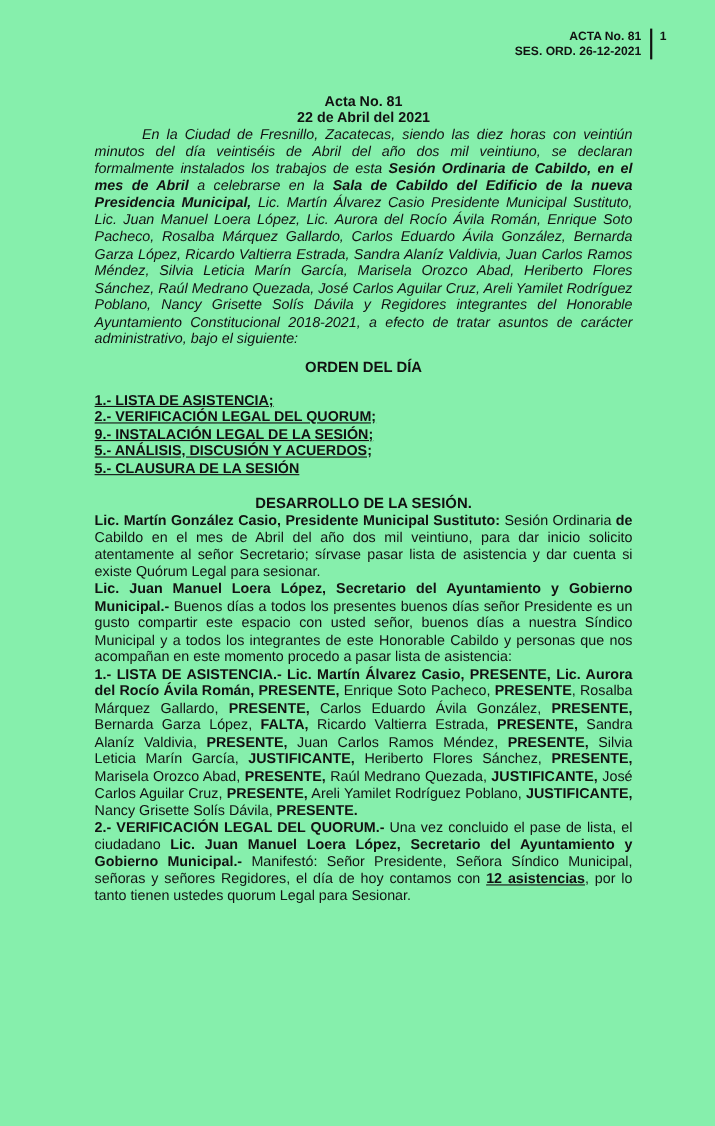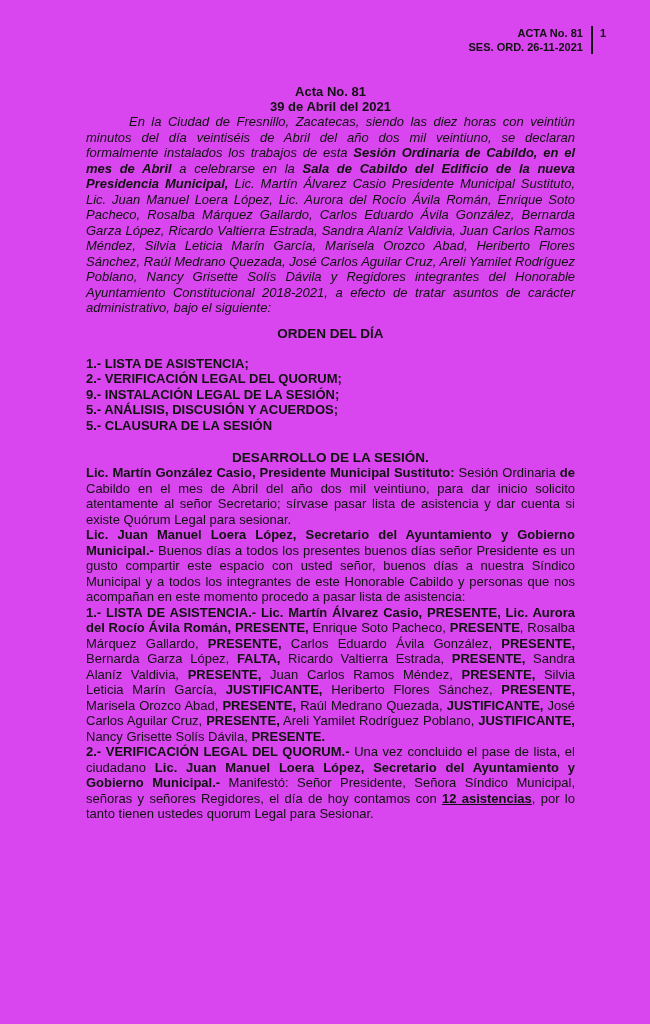--- a/index.html
+++ b/index.html
@@ -2,21 +2,21 @@
 <html><head>
 <meta charset="utf-8">
 <style>
   * { box-sizing: border-box; }
   html, body { margin: 0; padding: 0; background: #e8e8e8; }
   .page {
     position: relative;
     width: 650px;
     height: 1024px;
     margin: 0 auto;
-    background: #d946ef;
+    background: #86efac;
     font-family: "Liberation Sans", sans-serif;
     color: #111111;
     padding: 84px 75px 0 86px;
     overflow: hidden;
   }
   
   .hdr {
     position: absolute;
     top: 26px;
     right: 44px;
@@ -59,49 +59,50 @@
   .center-heading {
     text-align: center;
     font-weight: bold;
     font-size: 13.5px;
     line-height: 15px;
   }
   .orden-list {
     font-weight: bold;
     font-size: 13px;
     line-height: 15.5px;
+    text-decoration: underline;
   }
   .mt-p1 { margin-top: 12px; font-style: italic; }
   .mt-orden { margin-top: 10px; }
   .mt-list { margin-top: 15px; }
   .mt-des { margin-top: 17px; }
   .mt-p2 { margin-top: 26px; }
   .mt-p3 { margin-top: 14px; }
   .mt-p4 { margin-top: 17px; }
   .mt-p5 { margin-top: 37px; }
   .b { font-weight: bold; }
   .u { text-decoration: underline; }
 </style>
 </head>
 <body>
 
 <div class="page">
 
   <div class="hdr">
     <div class="hdr-text">
       <div>ACTA No. 81</div>
-      <div>SES. ORD. 26-11-2021</div>
+      <div>SES. ORD. 26-12-2021</div>
     </div>
     <div class="hdr-divider"></div>
     <div class="hdr-page">1</div>
   </div>
 
   <div class="doc-title">
     <div>Acta No. 81</div>
-    <div>39 de Abril del 2021</div>
+    <div>22 de Abril del 2021</div>
   </div>
 
   <p class="body indent mt-p1"><span>En la Ciudad de Fresnillo, Zacatecas, siendo las diez horas con veintiún minutos del día veintiséis de Abril del año dos mil veintiuno, se declaran formalmente instalados los trabajos de esta </span><span class="b">Sesión Ordinaria de Cabildo, en el mes de Abril </span><span> a celebrarse en la </span><span class="b">Sala de Cabildo del Edificio de la nueva Presidencia Municipal,</span><span> Lic. Martín Álvarez Casio Presidente Municipal Sustituto, Lic. Juan Manuel Loera López, Lic. Aurora del Rocío Ávila Román, Enrique Soto Pacheco, Rosalba Márquez Gallardo, Carlos Eduardo Ávila González, Bernarda Garza López, Ricardo Valtierra Estrada, Sandra Alaníz Valdivia, Juan Carlos Ramos Méndez, Silvia Leticia Marín García, Marisela Orozco Abad, Heriberto Flores Sánchez, Raúl Medrano Quezada, José Carlos Aguilar Cruz, Areli Yamilet Rodríguez Poblano, Nancy Grisette Solís Dávila y Regidores integrantes del Honorable Ayuntamiento Constitucional 2018-2021, a efecto de tratar asuntos de carácter administrativo, bajo el siguiente:</span></p>
 
   <div class="center-heading mt-orden">ORDEN DEL DÍA</div>
 
   <div class="orden-list mt-list">
     <div>1.- LISTA DE ASISTENCIA;</div>
     <div>2.- VERIFICACIÓN LEGAL DEL QUORUM;</div>
     <div>9.- INSTALACIÓN LEGAL DE LA SESIÓN;</div>

